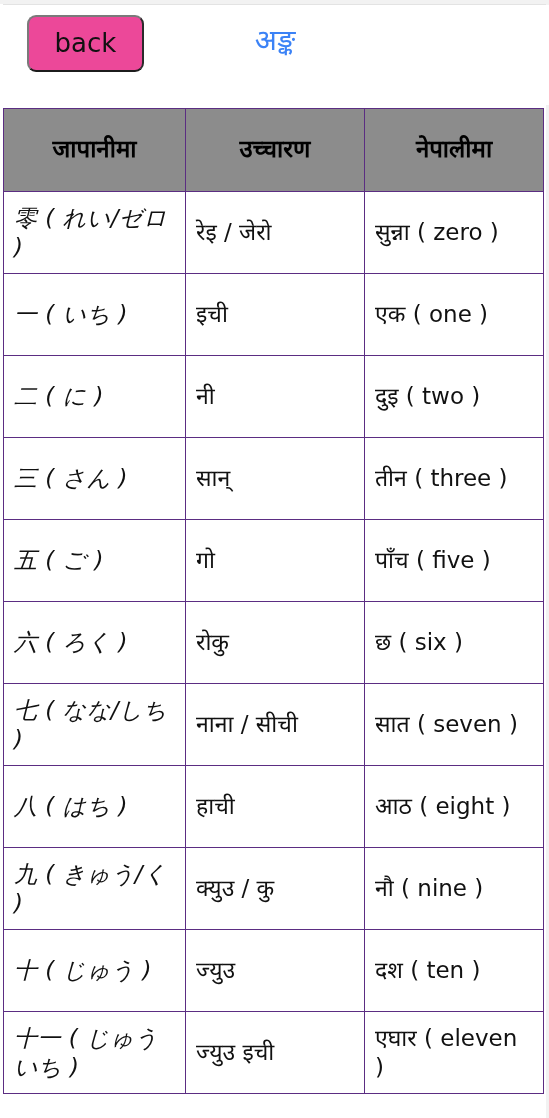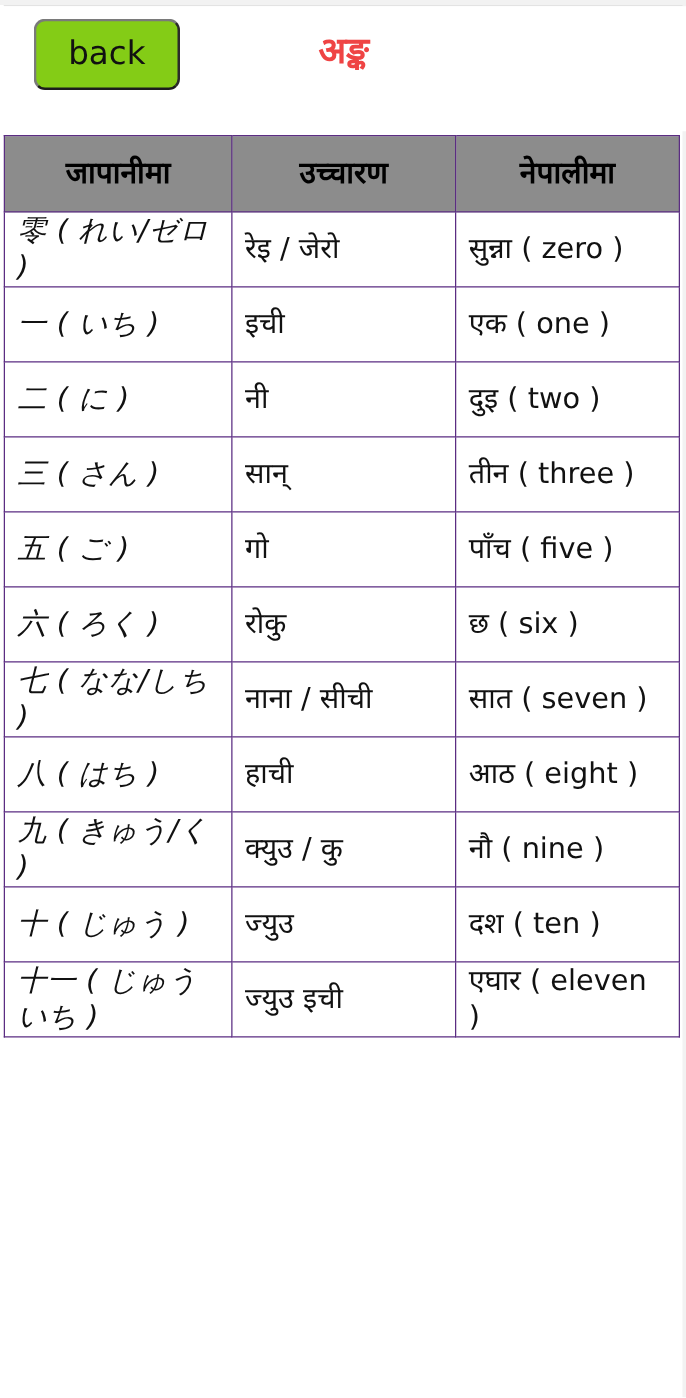--- a/index.html
+++ b/index.html
@@ -37,59 +37,59 @@
     width: 549px;
     height: 100px;
     background: #ffffff;
   }
   .back-button {
     position: absolute;
     left: 27px;
     top: 10px;
     width: 117px;
     height: 57px;
-    background: #84cc16;
+    background: #ec4899;
     border: 2px solid #7a7a7a;
     border-right-color: #2b2b2b;
     border-bottom-color: #1c1c1c;
     border-radius: 9px;
     color: #111111;
     font-size: 26px;
     line-height: 53px;
     text-align: center;
     font-family: "DejaVu Sans", "Liberation Sans", sans-serif;
     box-sizing: border-box;
     cursor: pointer;
   }
   .page-title {
     position: absolute;
     left: 170px;
     top: 14px;
     width: 210px;
     text-align: center;
     font-size: 29px;
-    font-weight: bold;
-    color: #ef4444;
+    font-weight: normal;
+    color: #3b82f6;
     letter-spacing: 0px;
   }
   .table-wrap {
     position: absolute;
     top: 108px;
     left: 3px;
     width: 543px;
   }
   table.num-table {
     border-collapse: collapse;
     width: 540px;
     table-layout: fixed;
   }
   table.num-table th,
   table.num-table td {
     border: 1px solid #5b2d82;
-    padding: 0 10px;
+    padding: 11px 10px;
     font-size: 23px;
     color: #111111;
     vertical-align: middle;
     line-height: 1.22;
     word-wrap: break-word;
     overflow-wrap: break-word;
   }
   table.num-table th {
     background: #8c8c8c;
     color: #000000;

